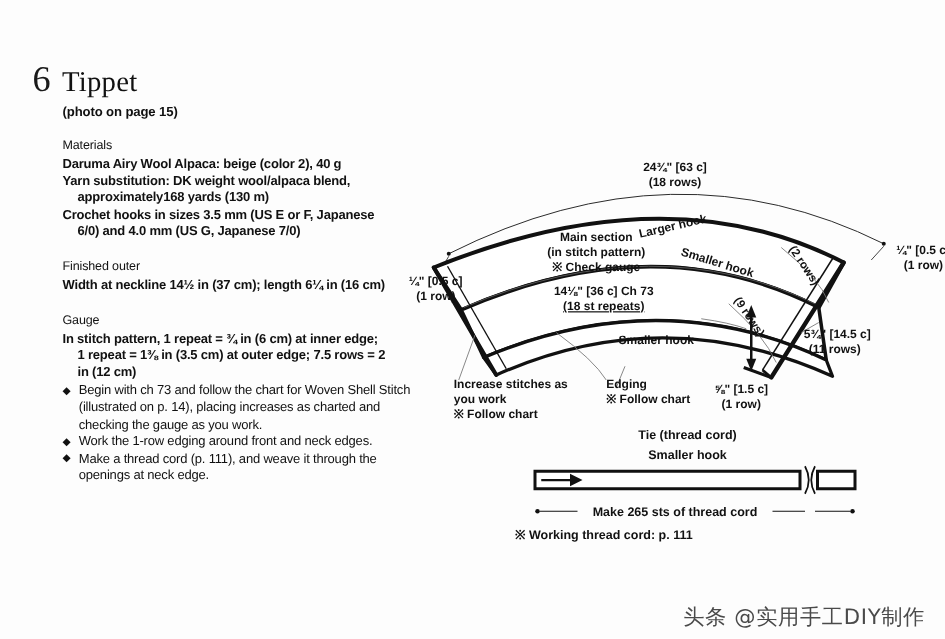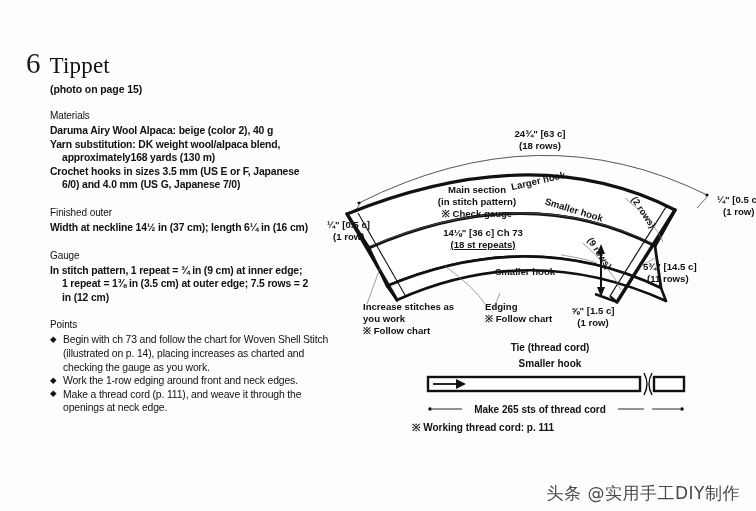--- a/index.html
+++ b/index.html
@@ -174,28 +174,27 @@
     <div class="sec">
       <div class="sec-head">Finished outer</div>
       <div class="sec-body">
         <p>Width at neckline 14½ in (37 cm); length 6¼ in (16 cm)</p>
       </div>
     </div>
 
     <div class="sec">
       <div class="sec-head">Gauge</div>
       <div class="sec-body">
-        <p>In stitch pattern, 1 repeat = ¾ in (9 cm) at inner edge;</p>
+        <p>In stitch pattern, 1 repeat = ¾ in (6 cm) at inner edge;</p>
         <p class="ind">1 repeat = 1⅜ in (3.5 cm) at outer edge; 7.5 rows = 2</p>
         <p class="ind">in (12 cm)</p>
       </div>
     </div>
 
     <div class="sec">
-      <div class="sec-head">Points</div>
       <ul class="points">
         <li>Begin with ch 73 and follow the chart for Woven Shell Stitch (illustrated on p. 14), placing increases as charted and checking the gauge as you work.</li>
         <li>Work the 1-row edging around front and neck edges.</li>
         <li>Make a thread cord (p. 111), and weave it through the openings at neck edge.</li>
       </ul>
     </div>
   </div>
 
   <div class="diagram">
     <svg width="431" height="230" viewBox="0 0 431 230">

